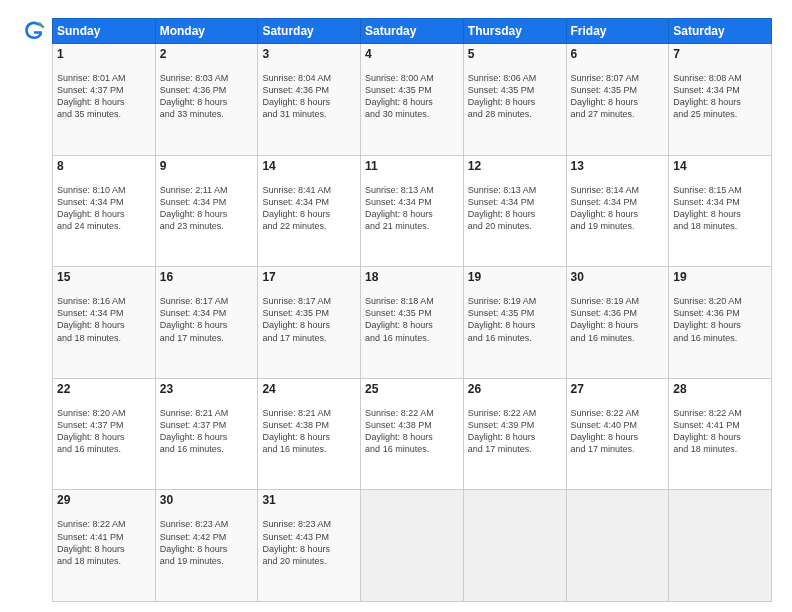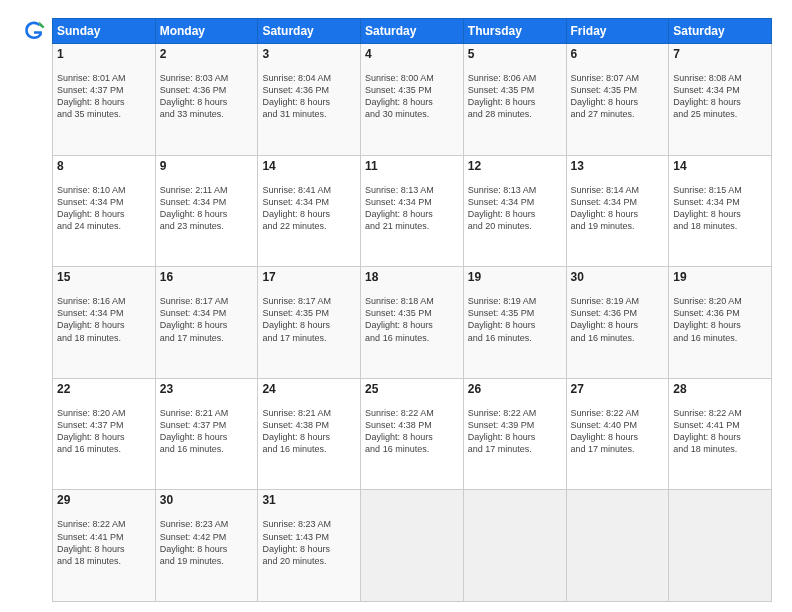--- a/index.html
+++ b/index.html
@@ -265,21 +265,21 @@
           <td>
             <span class="day-num">29</span>
             <div class="day-info"><span>Sunrise: 8:22 AM</span><br><span>Sunset: 4:41 PM</span><br><span>Daylight: 8 hours<br>and 18 minutes.</span></div>
           </td>
           <td>
             <span class="day-num">30</span>
             <div class="day-info"><span>Sunrise: 8:23 AM</span><br><span>Sunset: 4:42 PM</span><br><span>Daylight: 8 hours<br>and 19 minutes.</span></div>
           </td>
           <td>
             <span class="day-num">31</span>
-            <div class="day-info"><span>Sunrise: 8:23 AM</span><br><span>Sunset: 1:43 PM</span><br><span>Daylight: 8 hours<br>and 20 minutes.</span></div>
+            <div class="day-info"><span>Sunrise: 8:23 AM</span><br><span>Sunset: 4:43 PM</span><br><span>Daylight: 8 hours<br>and 20 minutes.</span></div>
           </td>
           <td class="cell-empty"></td>
           <td class="cell-empty"></td>
           <td class="cell-empty"></td>
           <td class="cell-empty"></td>
         </tr>
       </tbody>
   </table>
 </div>
 

